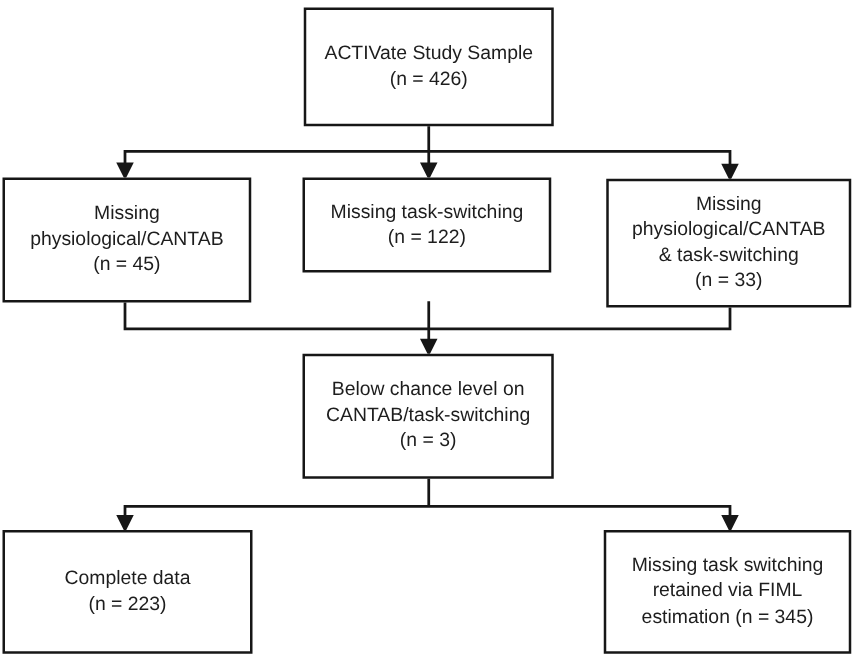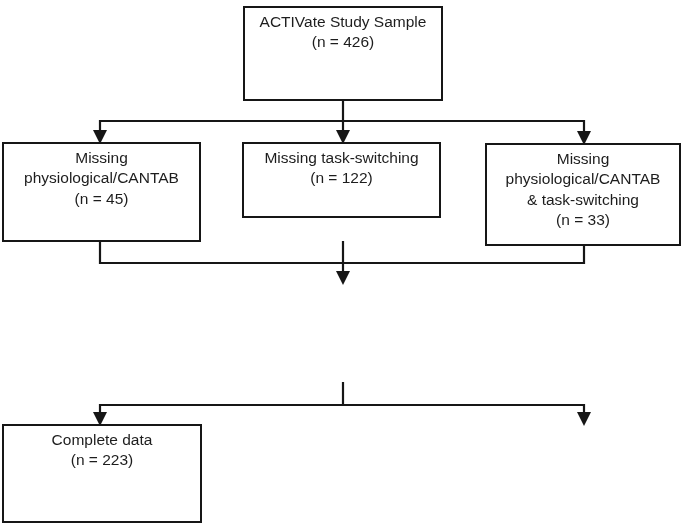--- a/index.html
+++ b/index.html
@@ -20,21 +20,21 @@
     left: 0;
     top: 0;
     pointer-events: none;
   }
   .node {
     position: absolute;
     box-sizing: border-box;
     border: 2.5px solid #161616;
     background: #ffffff;
     display: flex;
-    align-items: flex-start;
+    align-items: center;
     justify-content: center;
     text-align: center;
     padding: 4px 6px;
   }
   .node-label {
     white-space: pre-line;
     font-size: 15.5px;
     line-height: 1.32;
     color: #1d1d1d;
   }
@@ -75,20 +75,30 @@
 (n = 122)</span>
   </div>
 
   <div class="node" style="left:485px; top:143px; width:196px; height:103px;">
     <span class="node-label">Missing
 physiological/CANTAB
 &amp; task-switching
 (n = 33)</span>
   </div>
 
+  <div class="node" style="left:242px; top:283px; width:201px; height:100px;">
+    <span class="node-label">Below chance level on
+CANTAB/task-switching
+(n = 3)</span>
+  </div>
 
   <div class="node" style="left:2px; top:424px; width:200px; height:99px;">
     <span class="node-label">Complete data
 (n = 223)</span>
   </div>
 
+  <div class="node" style="left:483px; top:424px; width:198px; height:99px;">
+    <span class="node-label">Missing task switching
+retained via FIML
+estimation (n = 345)</span>
+  </div>
 
 </div>
 
 </body></html>

